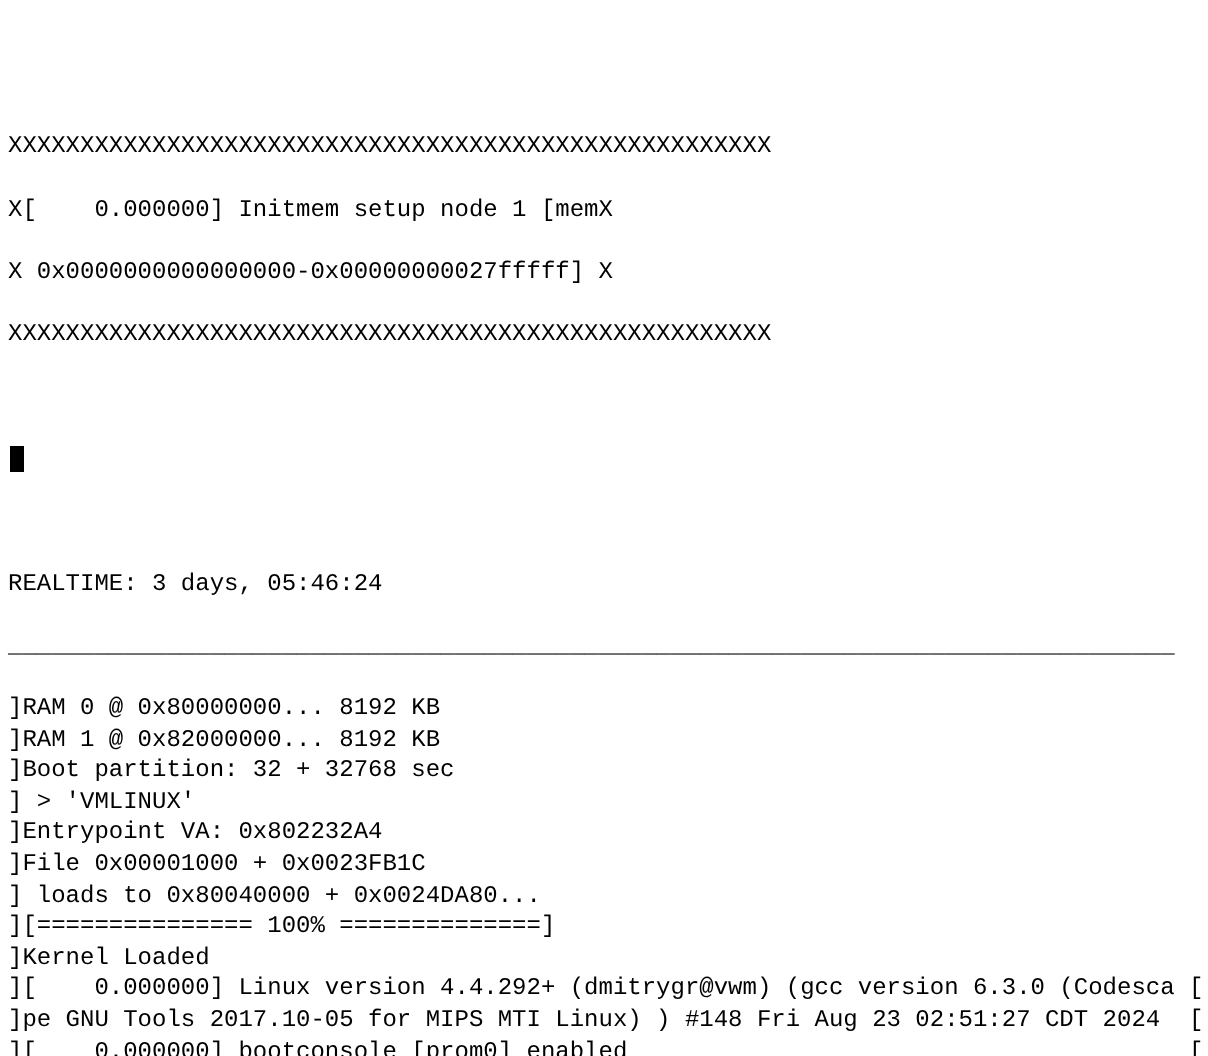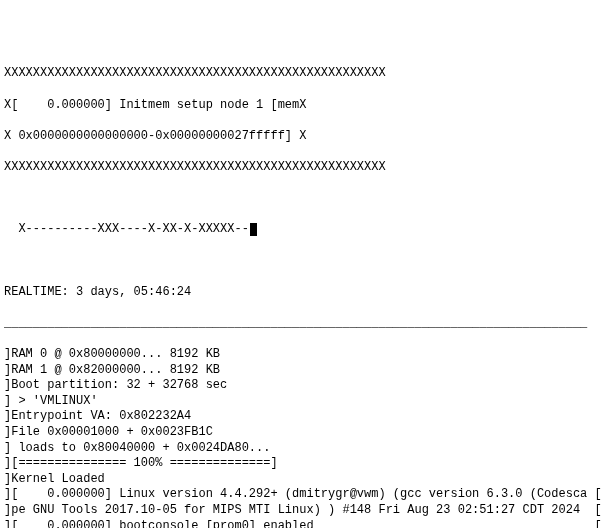--- a/index.html
+++ b/index.html
@@ -28,21 +28,21 @@
 </head>
 <body>
 
 
 
 <span class="line">XXXXXXXXXXXXXXXXXXXXXXXXXXXXXXXXXXXXXXXXXXXXXXXXXXXXX</span>
 <span class="line">X[    0.000000] Initmem setup node 1 [memX</span>
 <span class="line">X 0x0000000000000000-0x00000000027fffff] X</span>
 <span class="line">XXXXXXXXXXXXXXXXXXXXXXXXXXXXXXXXXXXXXXXXXXXXXXXXXXXXX</span>
 <span class="line"> </span>
-<span class="line"><span>  X----------XXX----X-XX-X-XXXXX--</span><span class="cursor"></span></span>
+<span class="line"><span class="cursor"></span></span>
 <span class="line"> </span>
 <span class="line">REALTIME: 3 days, 05:46:24</span>
 <span class="line">_________________________________________________________________________________</span>
 <div id="log"><span class="line">]RAM 0 @ 0x80000000... 8192 KB</span><span class="line">]RAM 1 @ 0x82000000... 8192 KB</span><span class="line">]Boot partition: 32 + 32768 sec</span><span class="line">] &gt; 'VMLINUX'</span><span class="line">]Entrypoint VA: 0x802232A4</span><span class="line">]File 0x00001000 + 0x0023FB1C</span><span class="line">] loads to 0x80040000 + 0x0024DA80...</span><span class="line">][=============== 100% ==============]</span><span class="line">]Kernel Loaded</span><span class="line">][    0.000000] Linux version 4.4.292+ (dmitrygr@vwm) (gcc version 6.3.0 (Codesca [</span><span class="line">]pe GNU Tools 2017.10-05 for MIPS MTI Linux) ) #148 Fri Aug 23 02:51:27 CDT 2024  [</span><span class="line">][    0.000000] bootconsole [prom0] enabled                                       [</span></div>
 
 
 
 
 
 </body></html>

